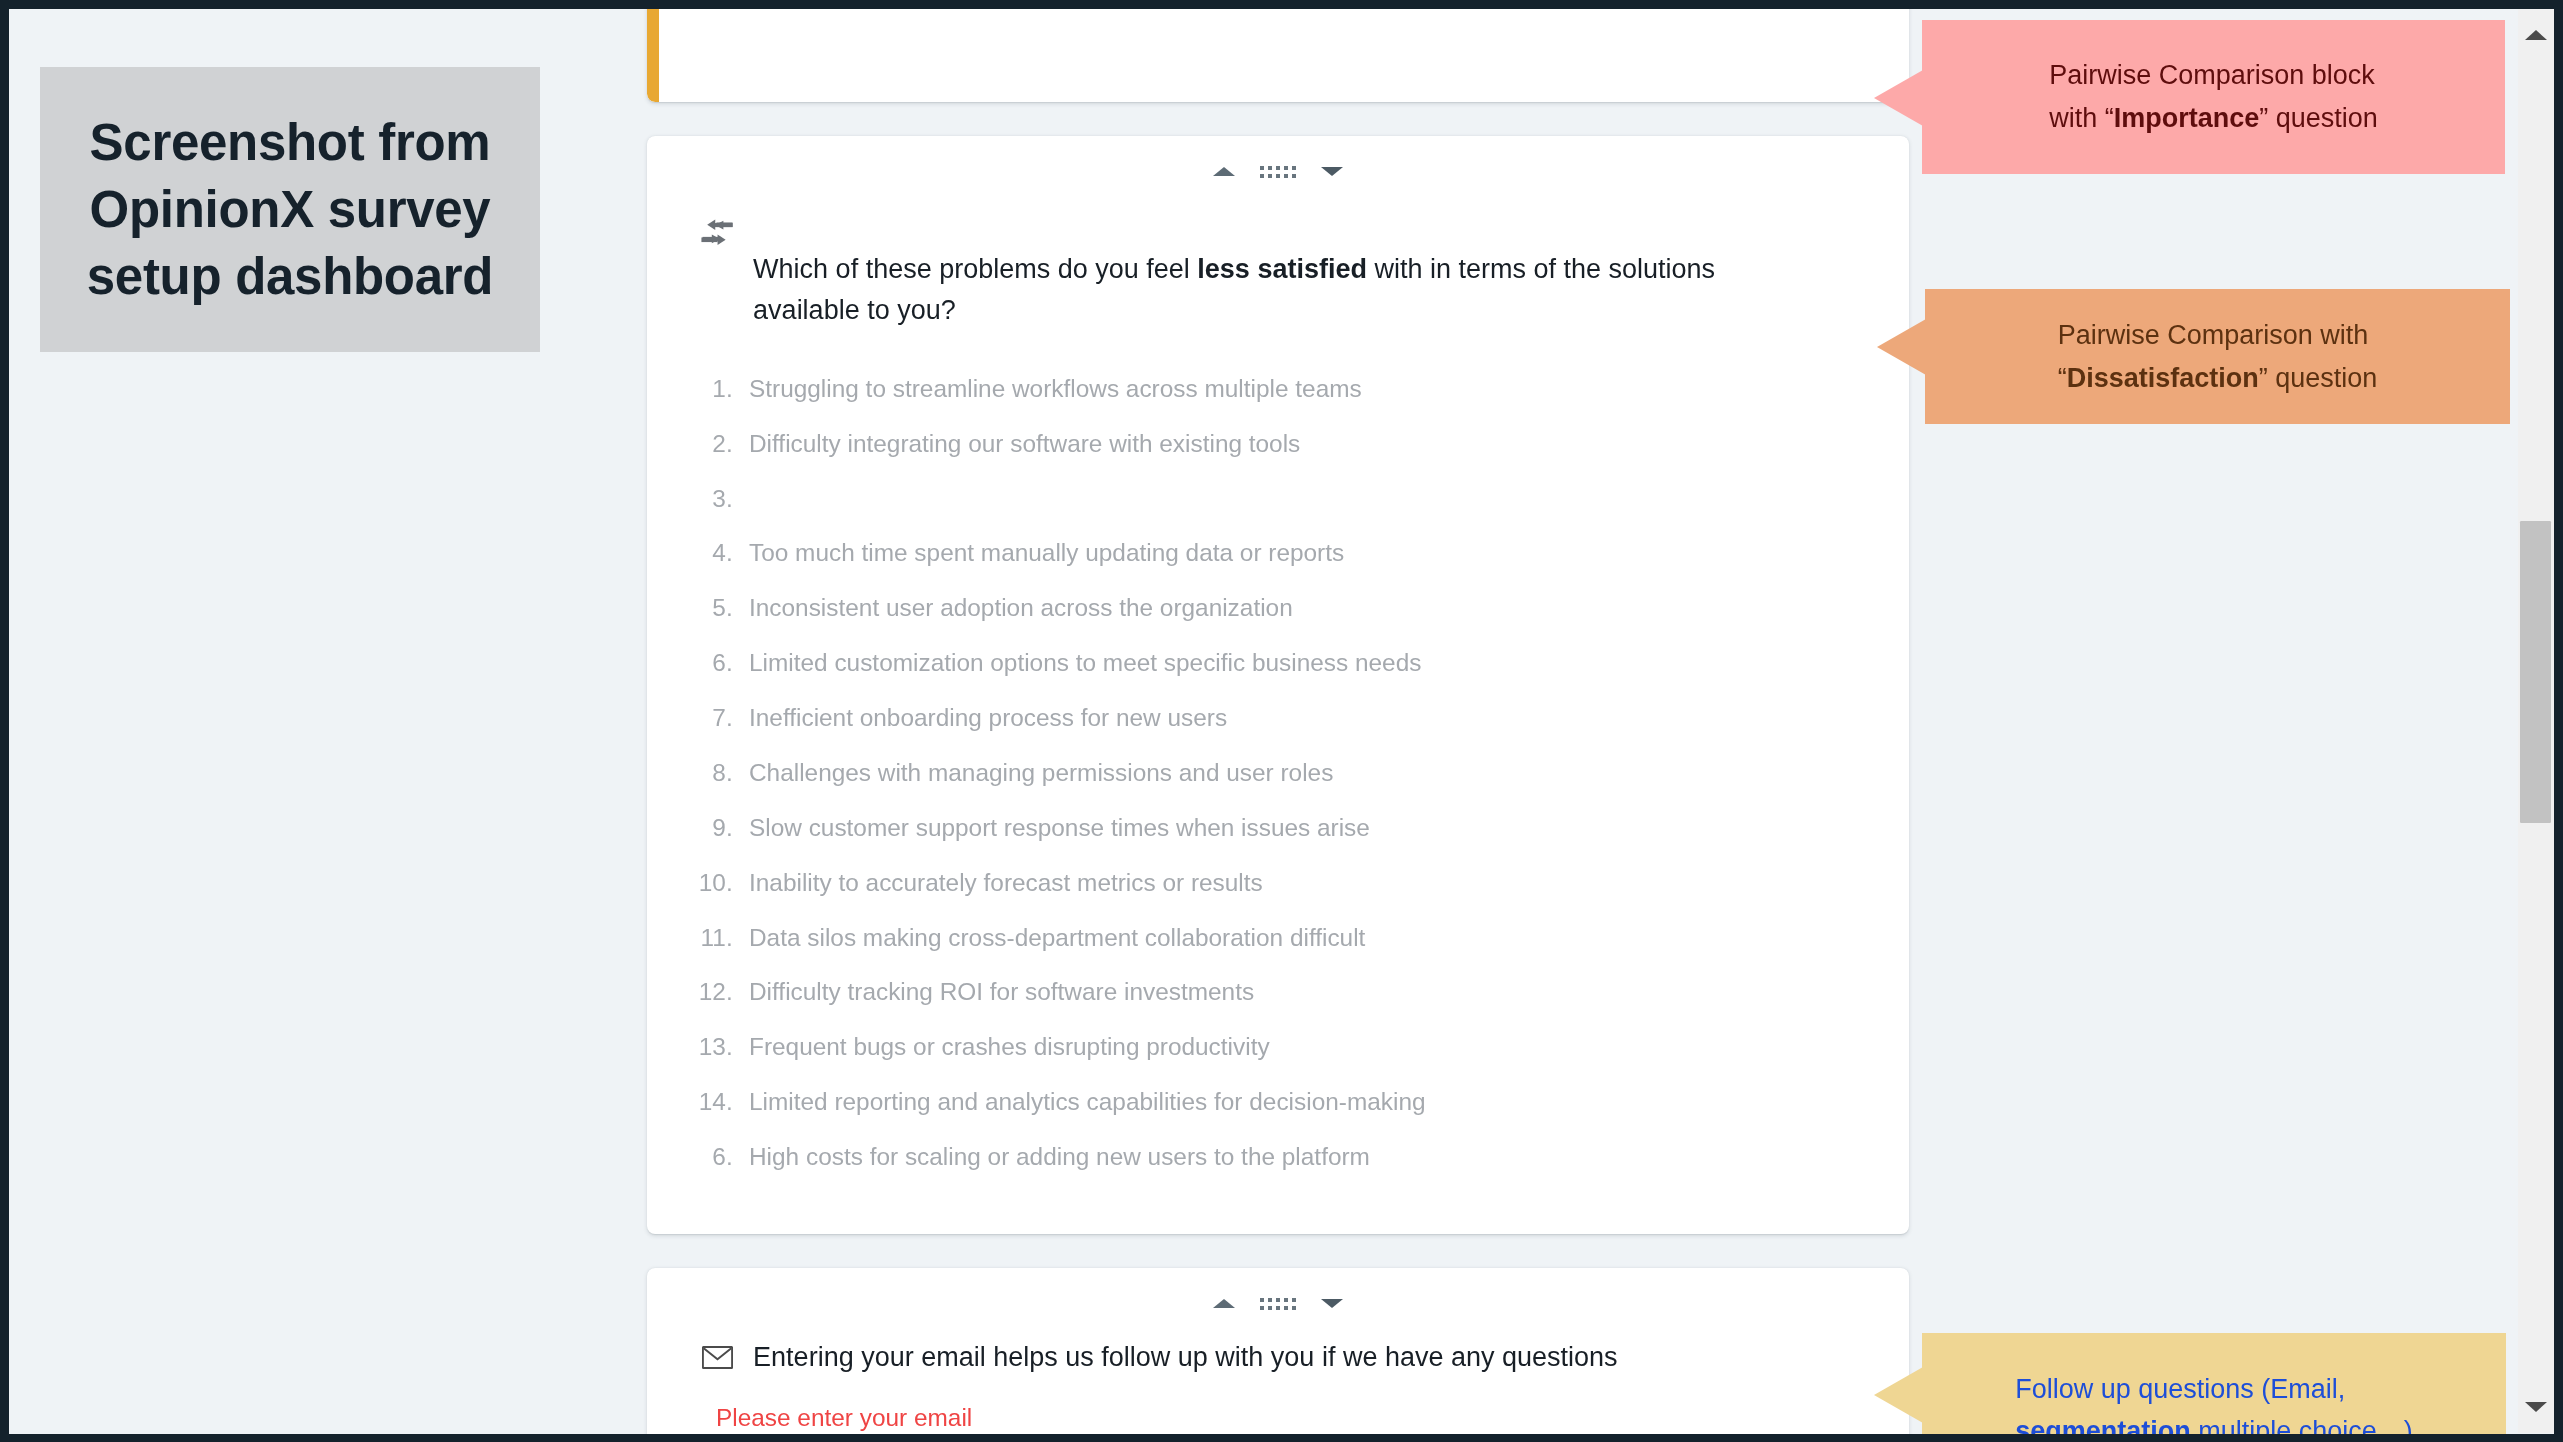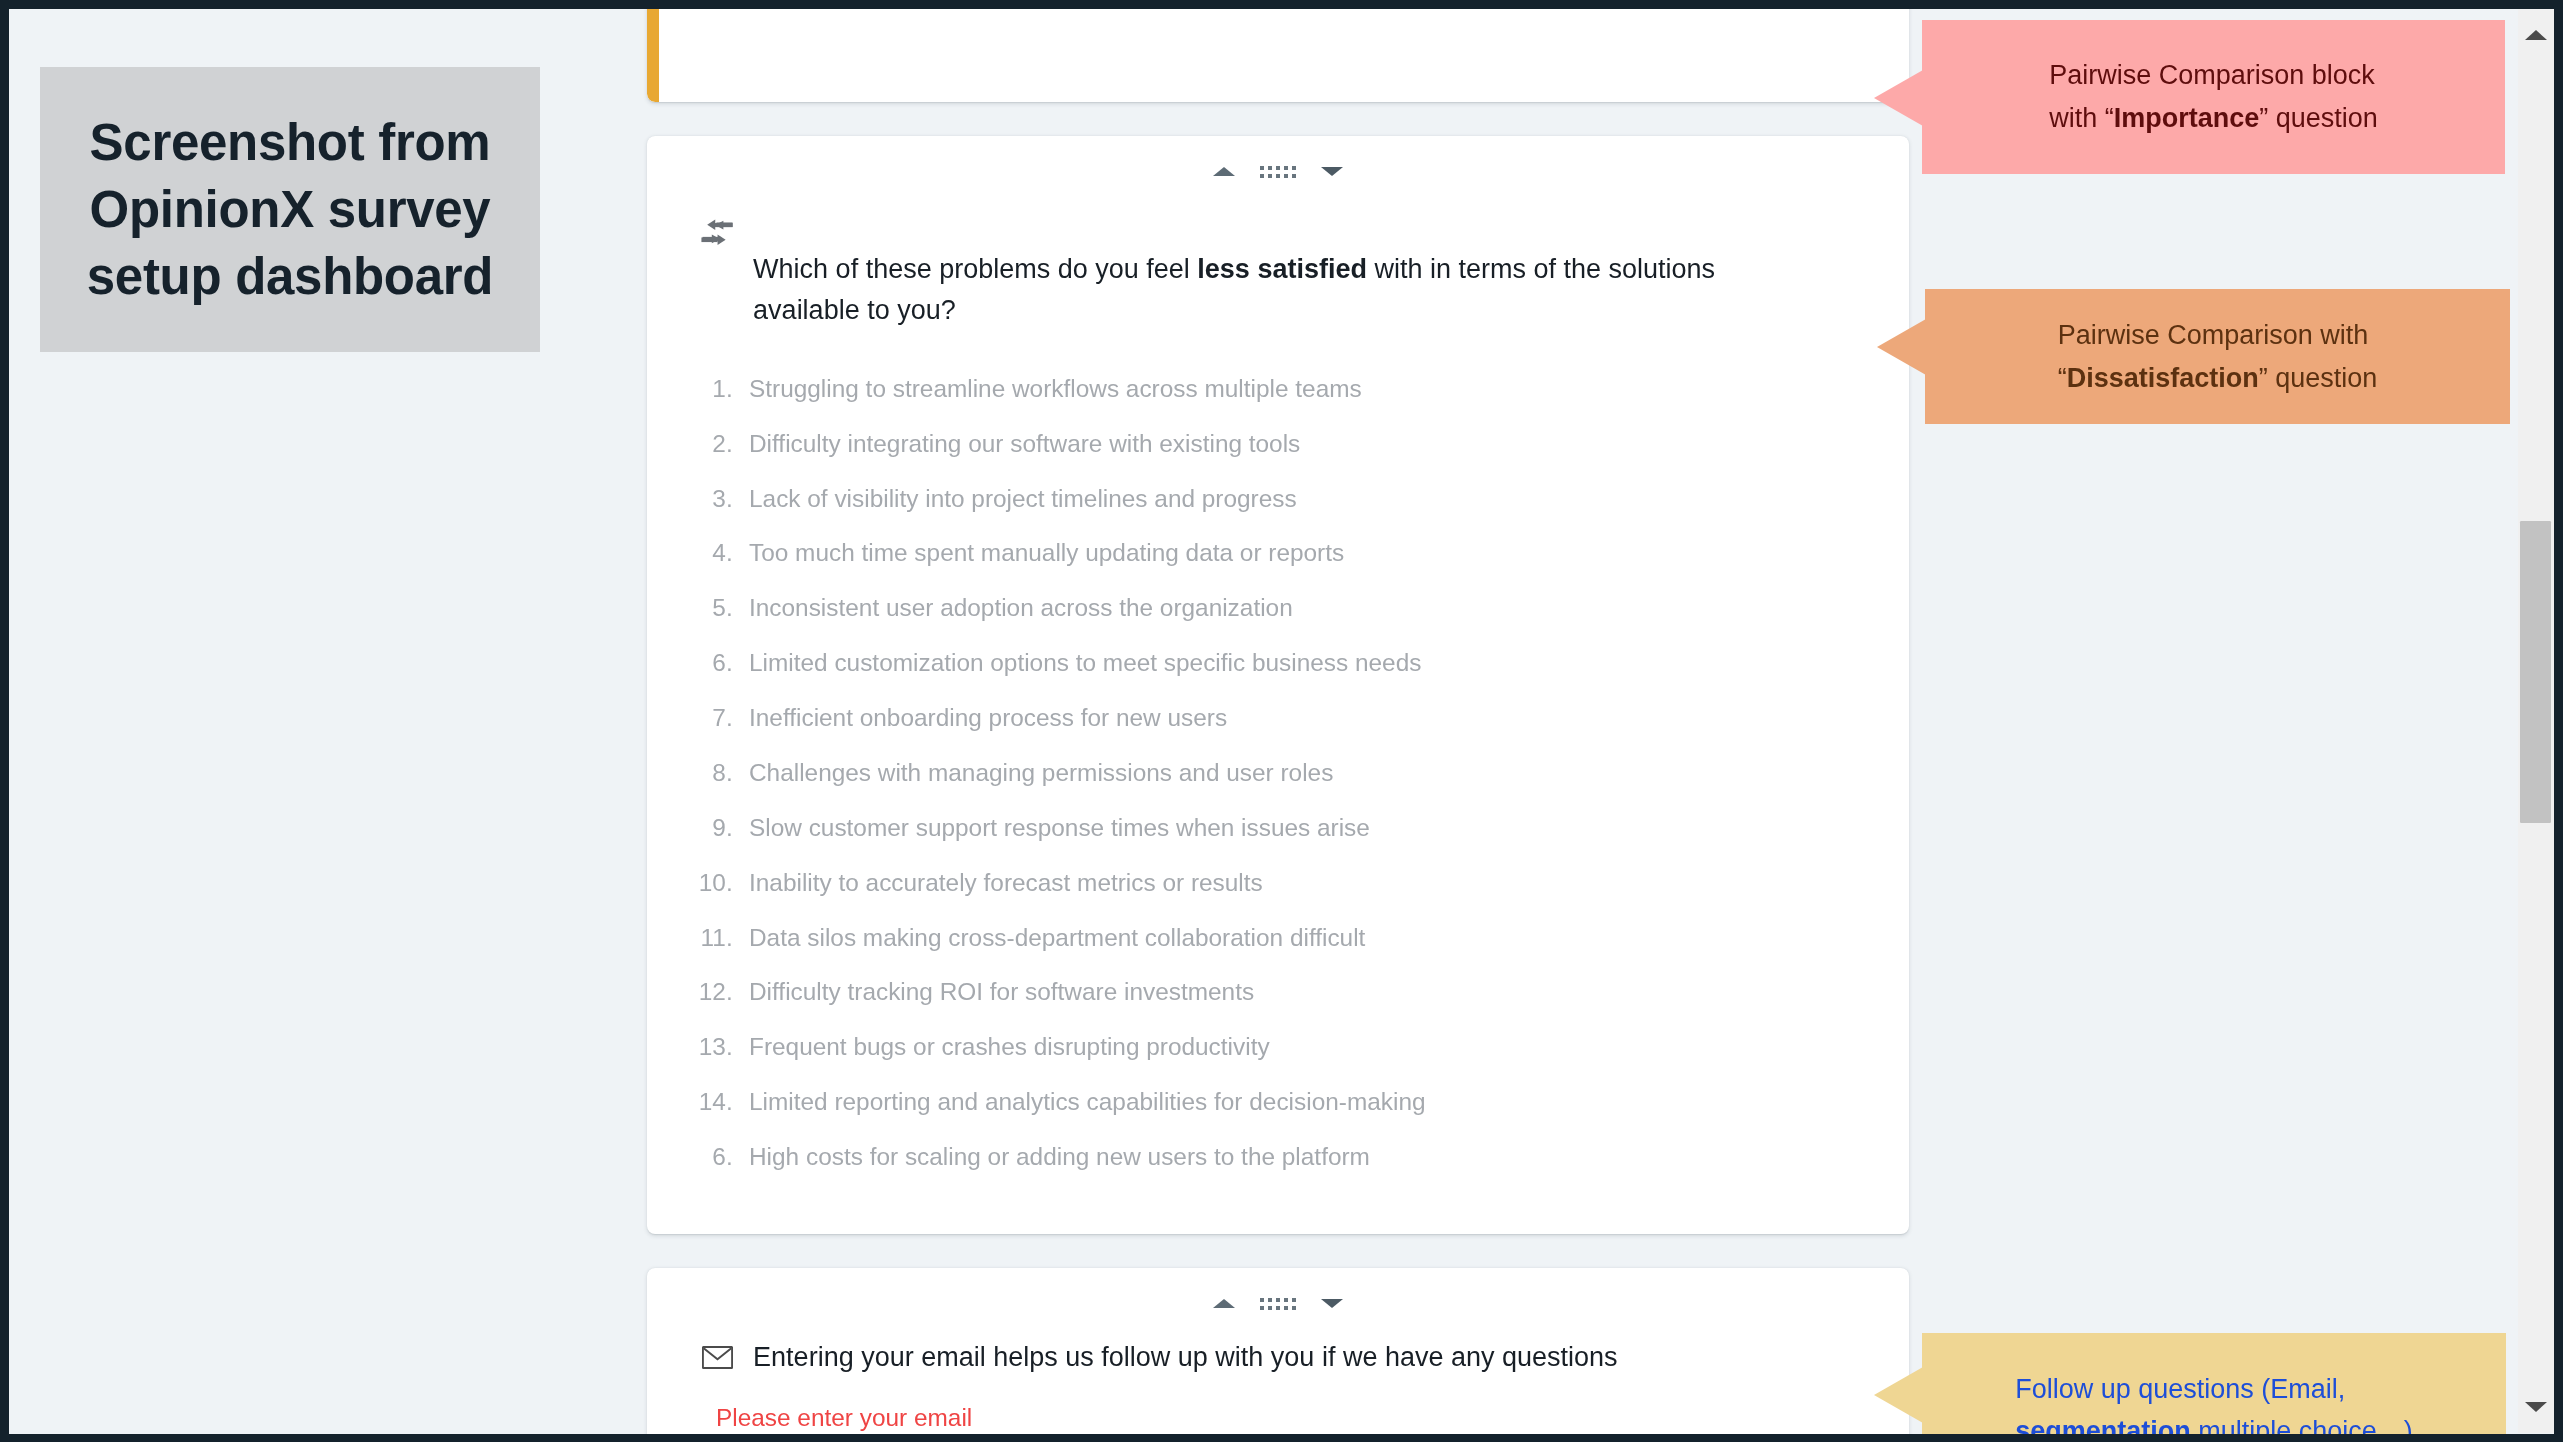--- a/index.html
+++ b/index.html
@@ -302,21 +302,20 @@
           <div class="stmt">
             <span class="stmt-num">1.</span>
             <span class="stmt-label">Struggling to streamline workflows across multiple teams</span>
           </div>
           <div class="stmt">
             <span class="stmt-num">2.</span>
             <span class="stmt-label">Difficulty integrating our software with existing tools</span>
           </div>
           <div class="stmt">
             <span class="stmt-num">3.</span>
-            <span class="stmt-label">Lack of visibility into project timelines and progress</span>
           </div>
           <div class="stmt">
             <span class="stmt-num">4.</span>
             <span class="stmt-label">Too much time spent manually updating data or reports</span>
           </div>
           <div class="stmt">
             <span class="stmt-num">5.</span>
             <span class="stmt-label">Inconsistent user adoption across the organization</span>
           </div>
           <div class="stmt">

